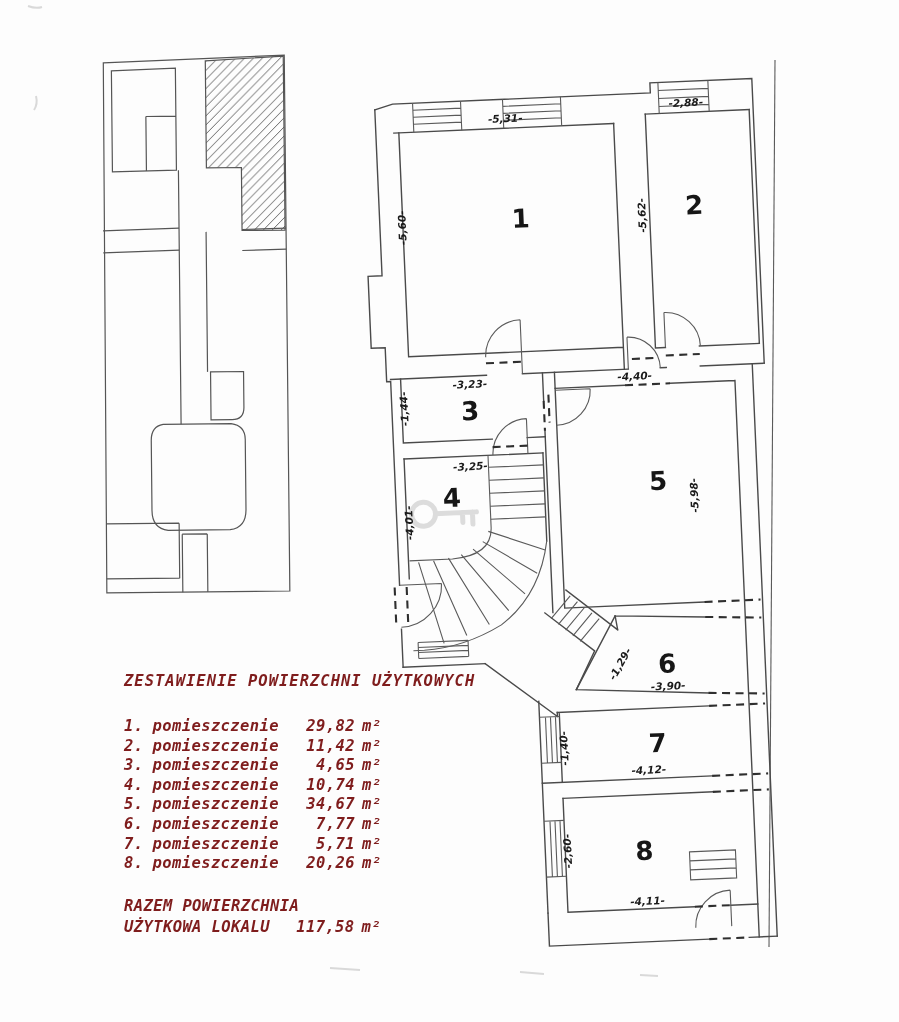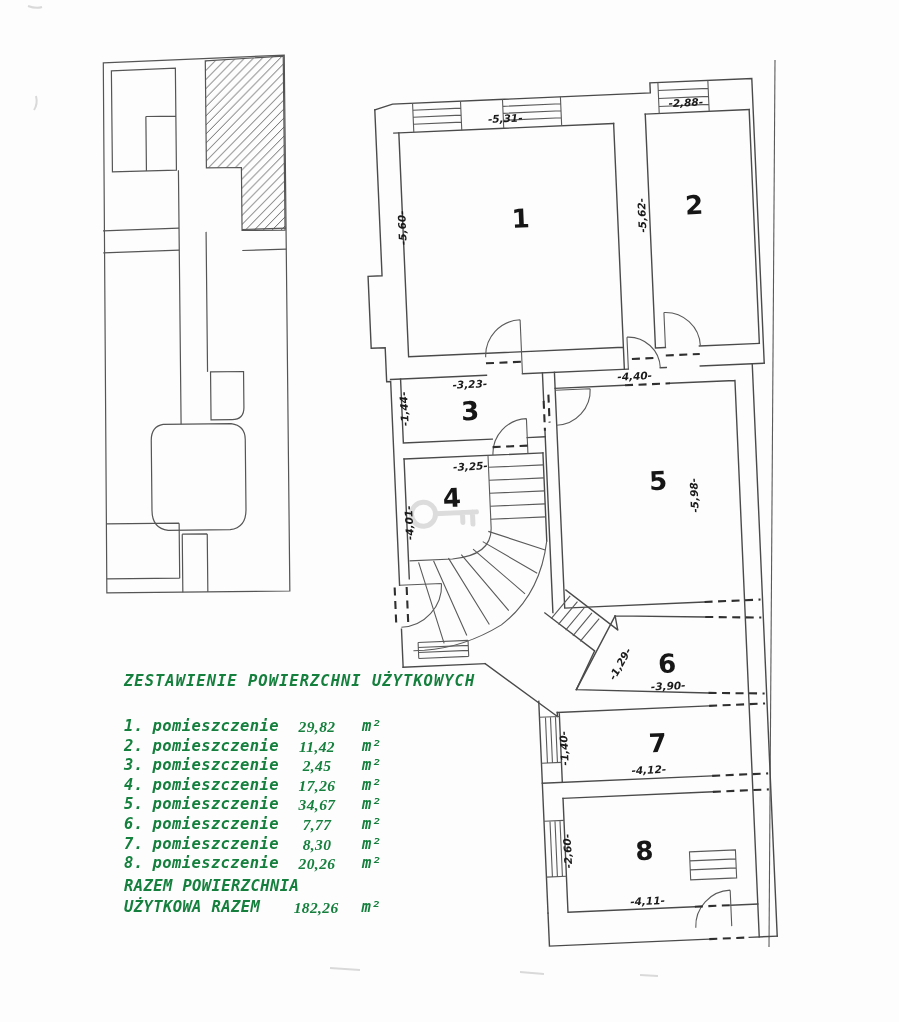--- a/index.html
+++ b/index.html
@@ -9,29 +9,29 @@
   
   .wall{stroke:#4a4a4a;stroke-width:1.4;fill:none;stroke-linecap:square;}
   .thin{stroke:#5a5a5a;stroke-width:1.1;fill:none;}
   .dash{stroke:#2f2f2f;stroke-width:2.1;fill:none;stroke-dasharray:8 5.5;stroke-linecap:butt;}
   .loc{stroke:#555;stroke-width:1.2;fill:none;}
   .noise{stroke:#d9d9d9;stroke-width:2;fill:none;}
   .wm{stroke:#dcdcdc;fill:none;stroke-width:5;stroke-linecap:round;}
   .dim{font:italic 700 10.5px "DejaVu Sans",sans-serif;fill:#1a1a1a;}
   .rnum{font:700 26px "DejaVu Sans",sans-serif;fill:#161616;}
   
-  .area-table{position:absolute;left:124px;top:672px;width:310px;color:#15803d;
+  .area-table{position:absolute;left:124px;top:672px;width:310px;color:#7f1d1d;
       font-family:"DejaVu Sans Mono","Liberation Mono",monospace;font-style:italic;font-weight:700;}
   .t-title{font-size:15.5px;letter-spacing:1px;white-space:nowrap;margin-bottom:27px;}
   .t-row{display:flex;width:276px;font-size:15.5px;line-height:19.6px;letter-spacing:.4px;}
   .c-no{width:30px;}
   .c-label{flex:1;}
-  .c-area{width:80px;text-align:center;font-family:Liberation Serif, serif;}
+  .c-area{width:80px;text-align:right;}
   .c-unit{width:40px;padding-left:7px;font-style:italic;}
-  .t-total{margin-top:2px;font-size:15.5px;line-height:21px;letter-spacing:.4px;}
+  .t-total{margin-top:22px;font-size:15.5px;line-height:21px;letter-spacing:.4px;}
   .t-total2{display:flex;width:276px;}
   .t-total2 .c-lbl{width:160px;}
 </style>
 </head>
 <body>
 
 <div class="page">
 
 <svg width="899" height="1022" viewBox="0 0 899 1022">
   <defs>
@@ -165,58 +165,58 @@
     </div>
     <div class="t-row">
       <span class="c-no">2.</span>
       <span class="c-label">pomieszczenie</span>
       <span class="c-area">11,42</span>
       <span class="c-unit">m²</span>
     </div>
     <div class="t-row">
       <span class="c-no">3.</span>
       <span class="c-label">pomieszczenie</span>
-      <span class="c-area">2,45</span>
+      <span class="c-area">4,65</span>
       <span class="c-unit">m²</span>
     </div>
     <div class="t-row">
       <span class="c-no">4.</span>
       <span class="c-label">pomieszczenie</span>
-      <span class="c-area">17,26</span>
+      <span class="c-area">10,74</span>
       <span class="c-unit">m²</span>
     </div>
     <div class="t-row">
       <span class="c-no">5.</span>
       <span class="c-label">pomieszczenie</span>
       <span class="c-area">34,67</span>
       <span class="c-unit">m²</span>
     </div>
     <div class="t-row">
       <span class="c-no">6.</span>
       <span class="c-label">pomieszczenie</span>
       <span class="c-area">7,77</span>
       <span class="c-unit">m²</span>
     </div>
     <div class="t-row">
       <span class="c-no">7.</span>
       <span class="c-label">pomieszczenie</span>
-      <span class="c-area">8,30</span>
+      <span class="c-area">5,71</span>
       <span class="c-unit">m²</span>
     </div>
     <div class="t-row">
       <span class="c-no">8.</span>
       <span class="c-label">pomieszczenie</span>
       <span class="c-area">20,26</span>
       <span class="c-unit">m²</span>
     </div>
   </div>
 
   <div class="t-total">
     <div>RAZEM POWIERZCHNIA</div>
     <div class="t-total2">
-      <span class="c-lbl">UŻYTKOWA RAZEM</span>
-      <span class="c-area">182,26</span>
+      <span class="c-lbl">UŻYTKOWA LOKALU</span>
+      <span class="c-area">117,58</span>
       <span class="c-unit">m²</span>
     </div>
   </div>
 </div>
 
 </div>
 
 </body></html>

